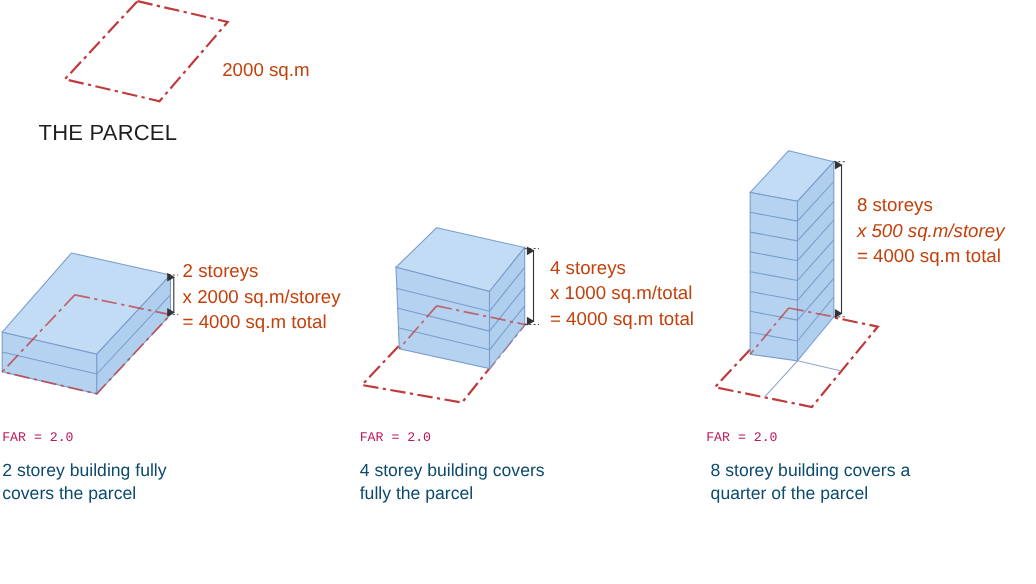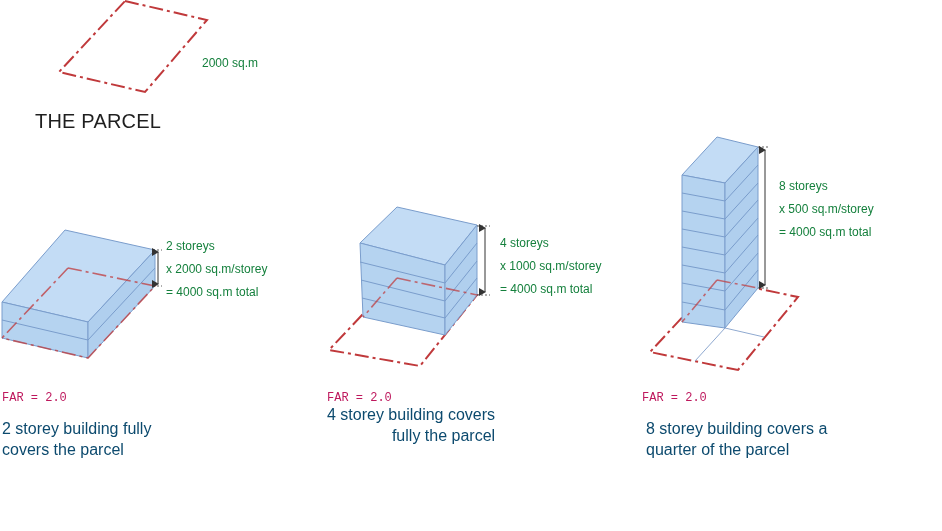--- a/index.html
+++ b/index.html
@@ -1,18 +1,18 @@
 <!DOCTYPE html>
 <html><head>
 <meta charset="utf-8">
 <style>
   html,body{margin:0;padding:0;background:#ffffff;}
   body{width:942px;height:531px;position:relative;overflow:hidden;font-family:"Liberation Sans",sans-serif;color:#2b2b2b;}
   svg.diagram{position:absolute;left:0;top:0;width:942px;height:531px;}
-  .txt{position:absolute;font-size:12px;line-height:21px;white-space:nowrap;color:#15803d;}
+  .txt{position:absolute;font-size:17px;line-height:21px;white-space:nowrap;color:#c2410c;}
   .title{position:absolute;font-size:20px;font-weight:normal;color:#1f1f1f;letter-spacing:0.2px;}
   .far{position:absolute;font-size:12px;color:#be185d;font-family:Liberation Mono, monospace;}
   .desc{position:absolute;font-size:16px;line-height:21px;color:#0c4a6e;}
 </style>
 </head>
 <body>
 
 <svg class="diagram" viewBox="0 0 942 531" xmlns="http://www.w3.org/2000/svg">
   <defs>
     <marker id="arrUp" markerWidth="8" markerHeight="8" refX="4" refY="1" orient="auto" markerUnits="userSpaceOnUse">
@@ -101,38 +101,38 @@
 <div class="title" style="left:35px;top:110px;">THE PARCEL</div>
 
 <div>
   <div class="txt" style="left:166px;top:236px;">2 storeys</div>
   <div class="txt" style="left:166px;top:259px;">x 2000 sq.m/storey</div>
   <div class="txt" style="left:166px;top:282px;">= 4000 sq.m total</div>
 </div>
 
 <div>
   <div class="txt" style="left:500px;top:233px;text-align:center;">4 storeys</div>
-  <div class="txt" style="left:500px;top:256px;">x 1000 sq.m/storey</div>
+  <div class="txt" style="left:500px;top:256px;">x 1000 sq.m/total</div>
   <div class="txt" style="left:500px;top:279px;">= 4000 sq.m total</div>
 </div>
 
 <div>
   <div class="txt" style="left:779px;top:176px;">8 storeys</div>
-  <div class="txt" style="left:779px;top:199px;">x 500 sq.m/storey</div>
+  <div class="txt" style="left:779px;top:199px;font-style:italic;">x 500 sq.m/storey</div>
   <div class="txt" style="left:779px;top:222px;">= 4000 sq.m total</div>
 </div>
 
 <div class="far" style="left:2px;top:391px;">FAR = 2.0</div>
 <div class="far" style="left:327px;top:391px;">FAR = 2.0</div>
 <div class="far" style="left:642px;top:391px;">FAR = 2.0</div>
 
 <div class="desc" style="left:2px;top:418px;">
   <div>2 storey building fully</div>
   <div>covers the parcel</div>
 </div>
-<div class="desc" style="left:327px;top:404px;text-align:right;">
+<div class="desc" style="left:327px;top:418px;">
   <div>4 storey building covers</div>
   <div>fully the parcel</div>
 </div>
 <div class="desc" style="left:646px;top:418px;">
   <div>8 storey building covers a</div>
   <div>quarter of the parcel</div>
 </div>
 
 </body></html>

